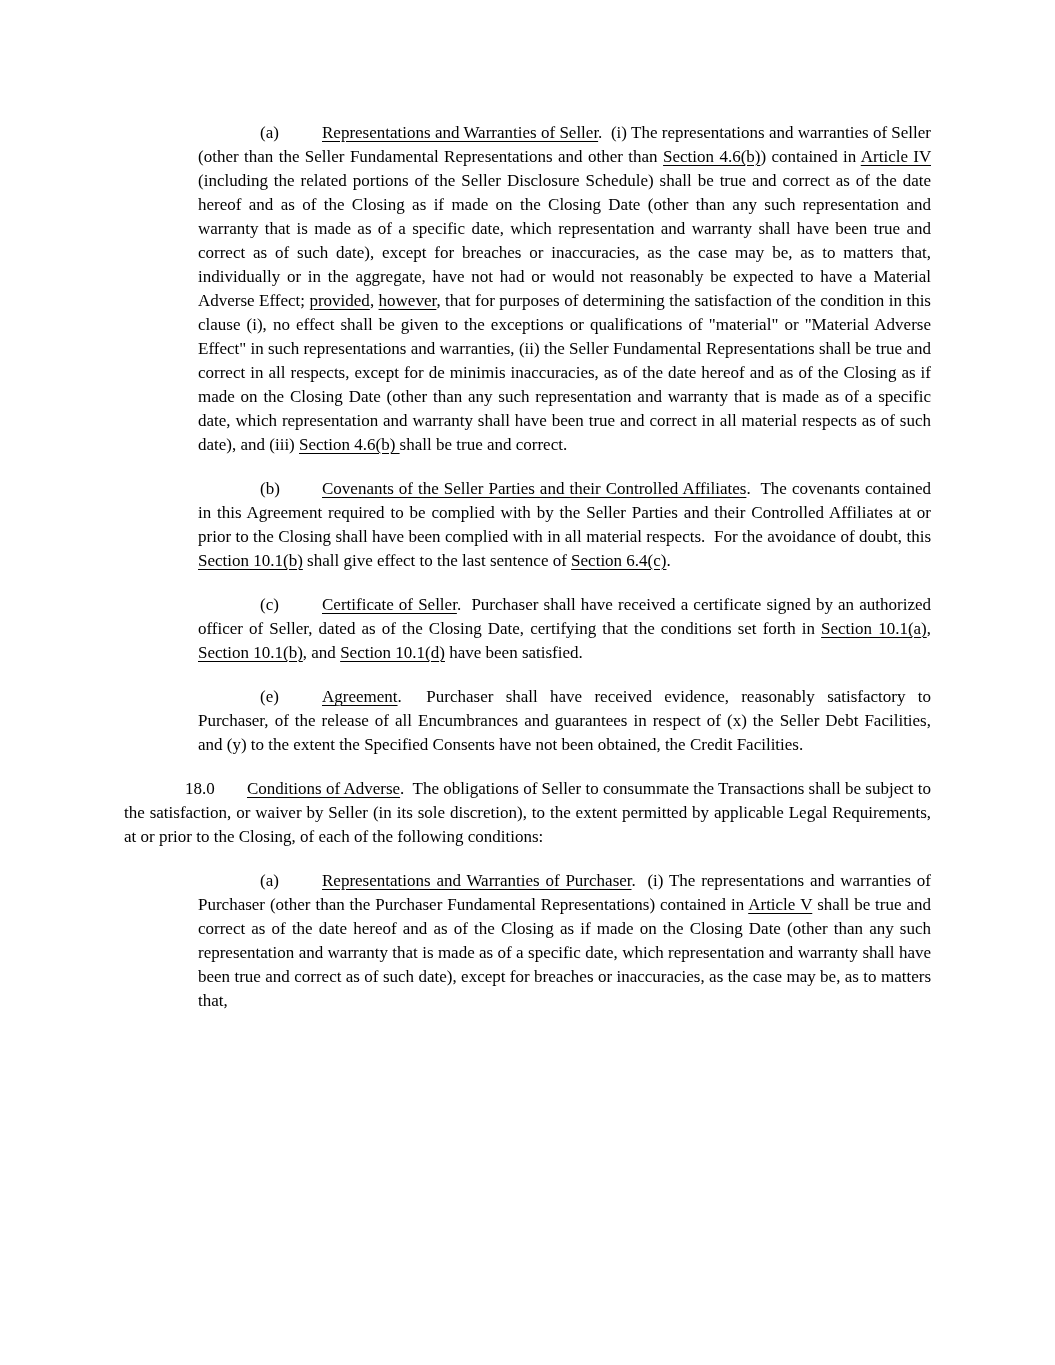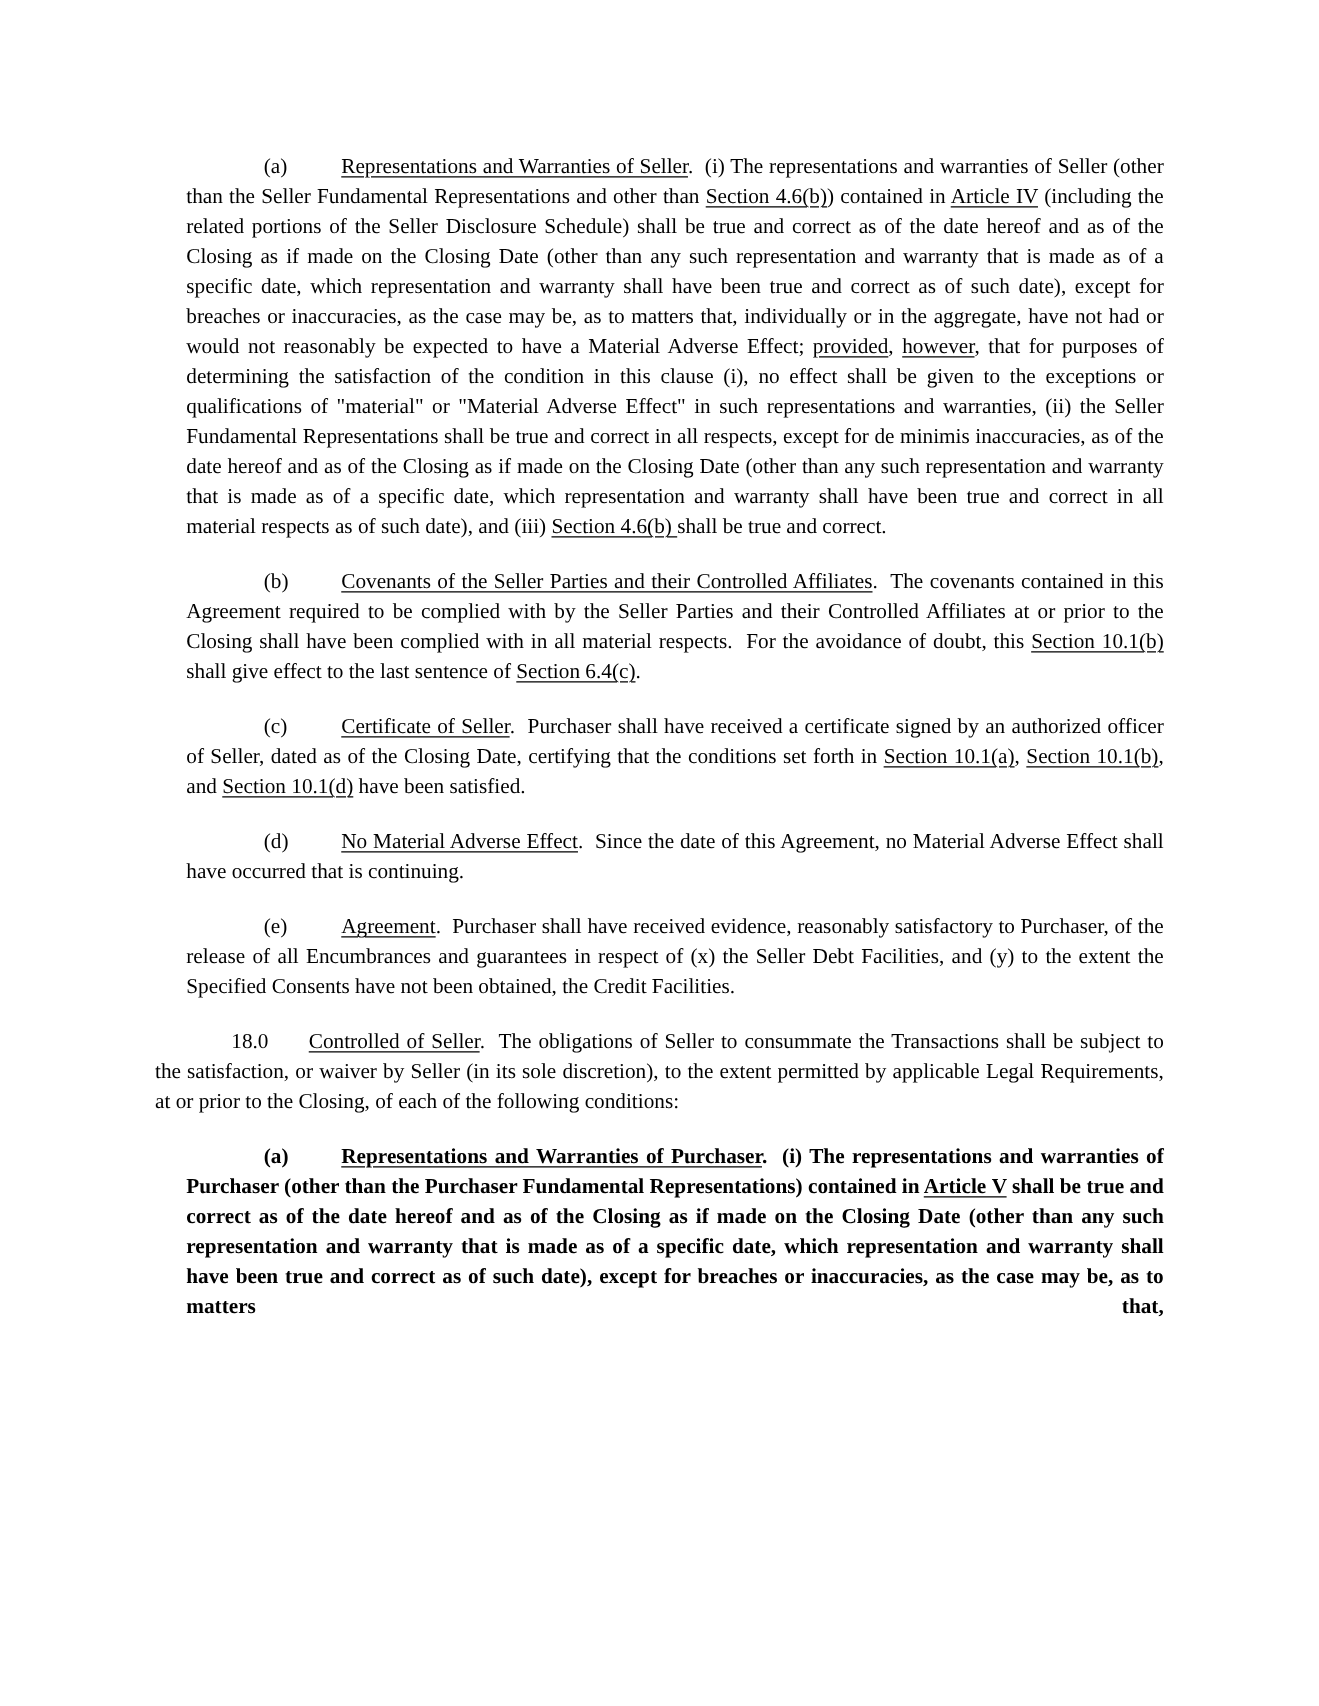--- a/index.html
+++ b/index.html
@@ -23,48 +23,46 @@
     font-family: "Liberation Serif", "DejaVu Serif", serif;
     font-size: 17px;
     line-height: 24px;
     text-align: justify;
   }
   .doc p {
     margin: 0 0 20px 0;
     padding: 0;
   }
   .doc p.list {
-    margin-left: 25px;
+    margin-left: 74px;
     text-indent: 62px;
   }
   .doc p.flush {
     margin-left: 0;
     text-indent: 61px;
   }
   .doc p.cont {
     text-align-last: justify;
-    font-weight: bold;
   }
   .num {
     display: inline-block;
     width: 62px;
     text-indent: 0;
   }
   .u {
     text-decoration: underline;
     text-decoration-thickness: 1px;
     text-underline-offset: 3px;
   }
 </style>
 </head>
 <body>
 
 <div class="page">
   <div class="doc">
       <p class="list"><span class="num">(a)</span><span class="u">Representations and Warranties of Seller</span><span>.&nbsp; (i) The representations and warranties of Seller (other than the Seller Fundamental Representations and other than </span><span class="u">Section 4.6(b)</span><span>) contained in </span><span class="u">Article&nbsp;IV</span><span> (including the related portions of the Seller Disclosure Schedule) shall be true and correct as of the date hereof and as of the Closing as if made on the Closing Date (other than any such representation and warranty that is made as of a specific date, which representation and warranty shall have been true and correct as of such date), except for breaches or inaccuracies, as the case may be, as to matters that, individually or in the aggregate, have not had or would not reasonably be expected to have a Material Adverse Effect; </span><span class="u">provided</span><span>, </span><span class="u">however</span><span>, that for purposes of determining the satisfaction of the condition in this clause (i), no effect shall be given to the exceptions or qualifications of "material" or "Material Adverse Effect" in such representations and warranties, (ii) the Seller Fundamental Representations shall be true and correct in all respects, except for de minimis inaccuracies, as of the date hereof and as of the Closing as if made on the Closing Date (other than any such representation and warranty that is made as of a specific date, which representation and warranty shall have been true and correct in all material respects as of such date), and (iii) </span><span class="u">Section 4.6(b) </span><span>shall be true and correct.</span></p>
       <p class="list"><span class="num">(b)</span><span class="u">Covenants of the Seller Parties and their Controlled Affiliates</span><span>.&nbsp; The covenants contained in this Agreement required to be complied with by the Seller Parties and their Controlled Affiliates at or prior to the Closing shall have been complied with in all material respects.&nbsp; For the avoidance of doubt, this </span><span class="u">Section 10.1(b)</span><span> shall give effect to the last sentence of </span><span class="u">Section 6.4(c)</span><span>.</span></p>
       <p class="list"><span class="num">(c)</span><span class="u">Certificate of Seller</span><span>.&nbsp; Purchaser shall have received a certificate signed by an authorized officer of Seller, dated as of the Closing Date, certifying that the conditions set forth in </span><span class="u">Section 10.1(a)</span><span>, </span><span class="u">Section 10.1(b)</span><span>, and </span><span class="u">Section 10.1(d)</span><span> have been satisfied.</span></p>
-      <p class="list"><span class="num">(d)</span><span class="u">No Material Adverse Effect</span><span>.&nbsp; Since the date of this Agreement, no Material Adverse Effect shall have occurred that is continuing.</span></p>
       <p class="list"><span class="num">(e)</span><span class="u">Agreement</span><span>.&nbsp; Purchaser shall have received evidence, reasonably satisfactory to Purchaser, of the release of all Encumbrances and guarantees in respect of (x) the Seller Debt Facilities, and (y) to the extent the Specified Consents have not been obtained, the Credit Facilities.</span></p>
-      <p class="flush"><span class="num">18.0</span><span class="u">Controlled of Seller</span><span>.&nbsp; The obligations of Seller to consummate the Transactions shall be subject to the satisfaction, or waiver by Seller (in its sole discretion), to the extent permitted by applicable Legal Requirements, at or prior to the Closing, of each of the following conditions:</span></p>
+      <p class="flush"><span class="num">18.0</span><span class="u">Conditions of Adverse</span><span>.&nbsp; The obligations of Seller to consummate the Transactions shall be subject to the satisfaction, or waiver by Seller (in its sole discretion), to the extent permitted by applicable Legal Requirements, at or prior to the Closing, of each of the following conditions:</span></p>
       <p class="list cont"><span class="num">(a)</span><span class="u">Representations and Warranties of Purchaser</span><span>.&nbsp; (i) The representations and warranties of Purchaser (other than the Purchaser Fundamental Representations) contained in </span><span class="u">Article&nbsp;V</span><span> shall be true and correct as of the date hereof and as of the Closing as if made on the Closing Date (other than any such representation and warranty that is made as of a specific date, which representation and warranty shall have been true and correct as of such date), except for breaches or inaccuracies, as the case may be, as to matters that,</span></p>
     </div>
 </div>
 
 </body></html>

